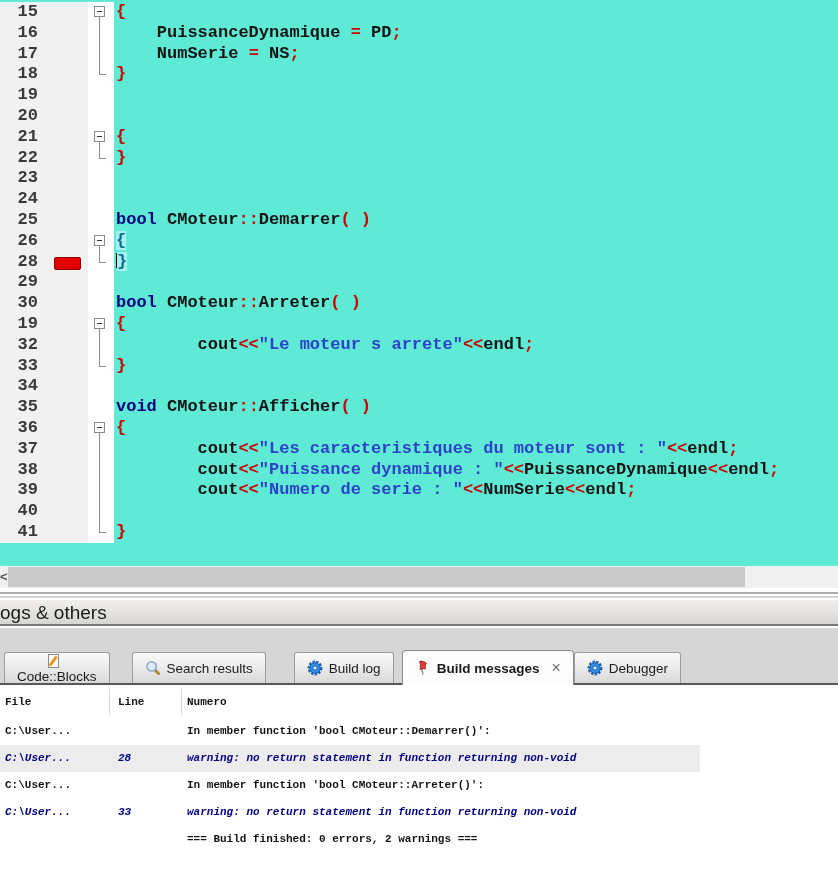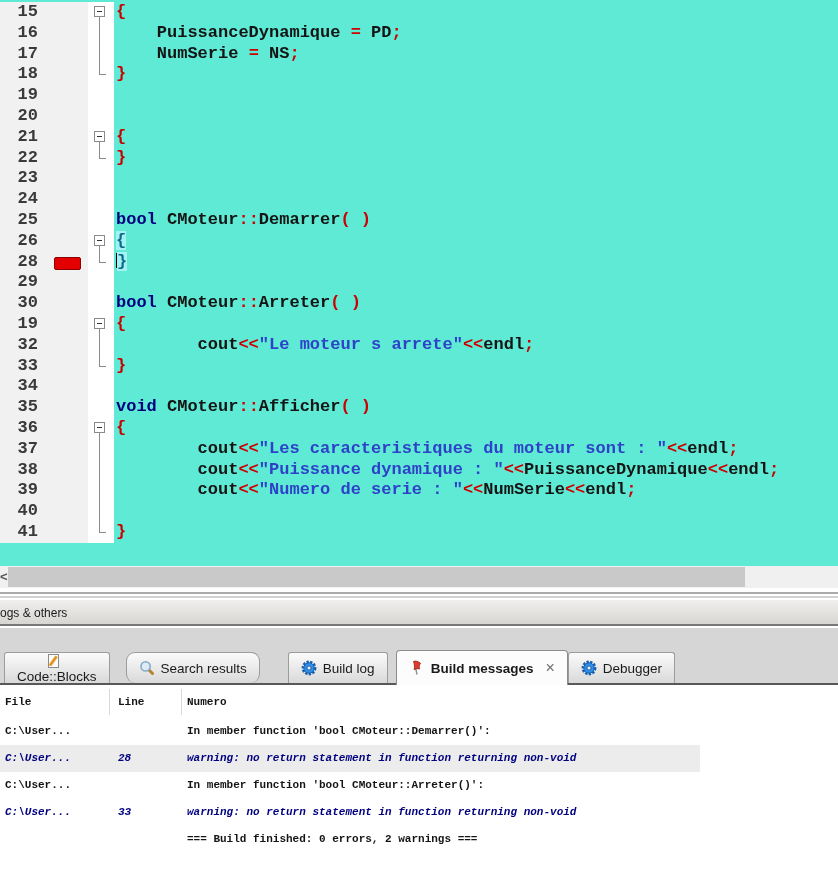--- a/index.html
+++ b/index.html
@@ -39,21 +39,21 @@
   #hscroll .thumb{position:absolute;left:8px;top:1px;width:737px;height:20px;background:#C9C9C9;}
 
   
   #splitter{position:absolute;left:0;top:588px;width:838px;height:12px;background:#fff;}
   #splitter .l1{position:absolute;left:0;right:0;top:4px;border-top:2px solid #ABABAB;}
   #splitter .l2{position:absolute;left:0;right:0;top:8px;border-top:2px solid #D2D2D2;}
 
   
   #caption{position:absolute;left:0;top:600px;width:838px;height:26px;
       background:linear-gradient(#F0EFED,#D8D6D3);border-bottom:2px solid #787878;
-      font-size:12px;color:#1A1A1A;line-height:26px;padding-left:0;box-sizing:border-box;}
+      font-size:19px;color:#1A1A1A;line-height:26px;padding-left:0;box-sizing:border-box;}
   #tabstrip{position:absolute;left:0;top:628px;width:838px;height:57px;background:#D6D6D6;
       border-bottom:2px solid #585858;box-sizing:border-box;display:flex;align-items:flex-end;
       padding-left:2px;}
   .tab{display:flex;align-items:center;height:31px;padding:0 12px;box-sizing:border-box;
       background:linear-gradient(#FBFBFB,#D9D9D9);border:1px solid #9C9C9C;border-bottom:none;
       border-radius:3px 3px 0 0;font-size:13.5px;color:#1A1A1A;cursor:default;}
   .tab .icon{width:16px;height:16px;margin-right:6px;flex:0 0 16px;}
   .tab.active{height:35px;margin-bottom:-2px;background:#FCFCFC;border:1px solid #8C8C8C;
       border-bottom:none;font-weight:700;z-index:2;border-radius:4px 4px 0 0;}
   .tab .close{margin-left:12px;color:#6E6E6E;font-size:16px;font-weight:400;line-height:16px;}
@@ -297,21 +297,21 @@
 
   <div id="tabstrip">
       <div class="tab" style="margin-left: 2px; flex-direction: column;">
         <span class="icon"><svg viewBox="0 0 16 16" width="16" height="16">
             <rect x="2.5" y="1.5" width="10" height="13" fill="#FDFDFD" stroke="#8A8A8A"></rect>
             <path d="M4 12.5 L10.5 3.5" stroke="#F0A830" stroke-width="3"></path>
             <path d="M4 12.5 L10.5 3.5" stroke="#C77F1F" stroke-width="1"></path>
           </svg></span>
         <span>Code::Blocks</span>
       </div>
-      <div class="tab" style="margin-left: 16px; border-radius: 9px;">
+      <div class="tab" style="margin-left: 22px;">
         <span class="icon"><svg viewBox="0 0 16 16" width="16" height="16">
             <line x1="9.5" y1="9.5" x2="13.5" y2="13.5" stroke="#B5822E" stroke-width="3" stroke-linecap="round"></line>
             <circle cx="6.6" cy="6.4" r="4.6" fill="#DCEBF7" stroke="#88A9C6" stroke-width="1.6"></circle>
           </svg></span>
         <span>Search results</span>
       </div>
       <div class="tab" style="margin-left: 28px;">
         <span class="icon"><svg viewBox="0 0 16 16" width="16" height="16">
             <circle cx="8" cy="8" r="6.2" fill="none" stroke="#1A5FAF" stroke-width="2.4" stroke-dasharray="2.4 1.3"></circle>
             <circle cx="8" cy="8" r="5.2" fill="#2F8FE8" stroke="#1A5FAF" stroke-width="1"></circle>

